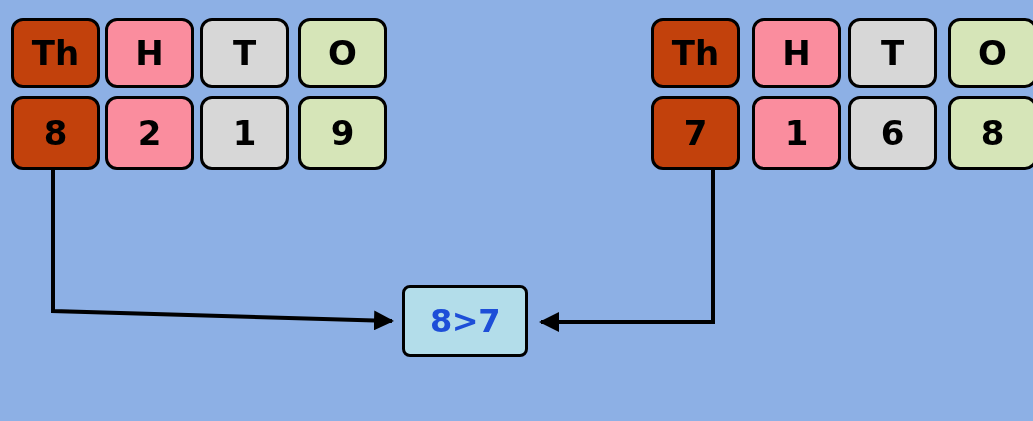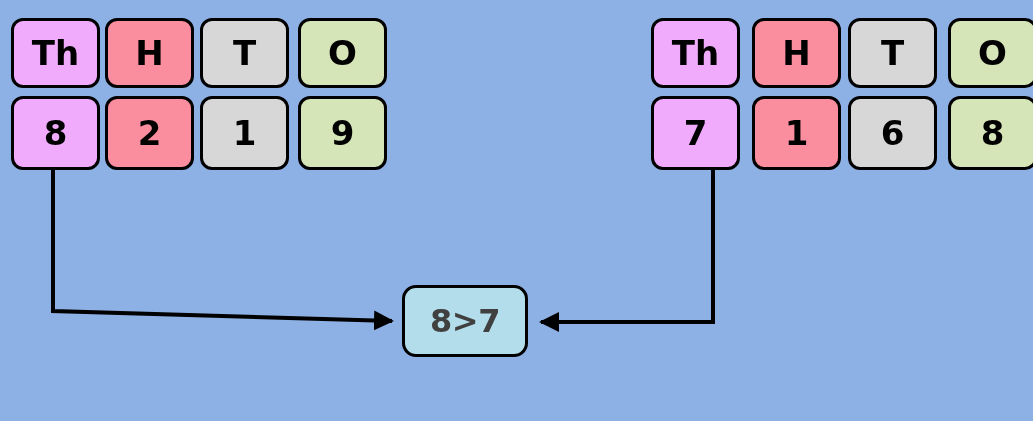--- a/index.html
+++ b/index.html
@@ -37,36 +37,36 @@
     font-weight: bold;
     color: #000000;
     line-height: 1;
   }
   .cell-head {
     font-size: 34px;
   }
   .cell-digit {
     font-size: 34px;
   }
-  .fill-blue   { background: #f0abfc; }
+  .fill-blue   { background: #c2410c; }
   .fill-pink   { background: #fa8d9e; }
   .fill-gray   { background: #d7d7d7; }
   .fill-green  { background: #d6e5b8; }
   .compare-box {
     position: absolute;
     box-sizing: border-box;
     border: 3px solid #000000;
-    border-radius: 14px;
+    border-radius: 8px;
     background: #b3ddea;
     display: flex;
     align-items: center;
     justify-content: center;
     font-size: 32px;
     font-weight: bold;
-    color: #404040;
+    color: #1d4ed8;
     letter-spacing: -0.5px;
   }
 </style>
 </head>
 <body>
 
 <div id="stage">
 
   <svg class="svg-layer" viewBox="0 0 1033 421" xmlns="http://www.w3.org/2000/svg">
     <defs>

